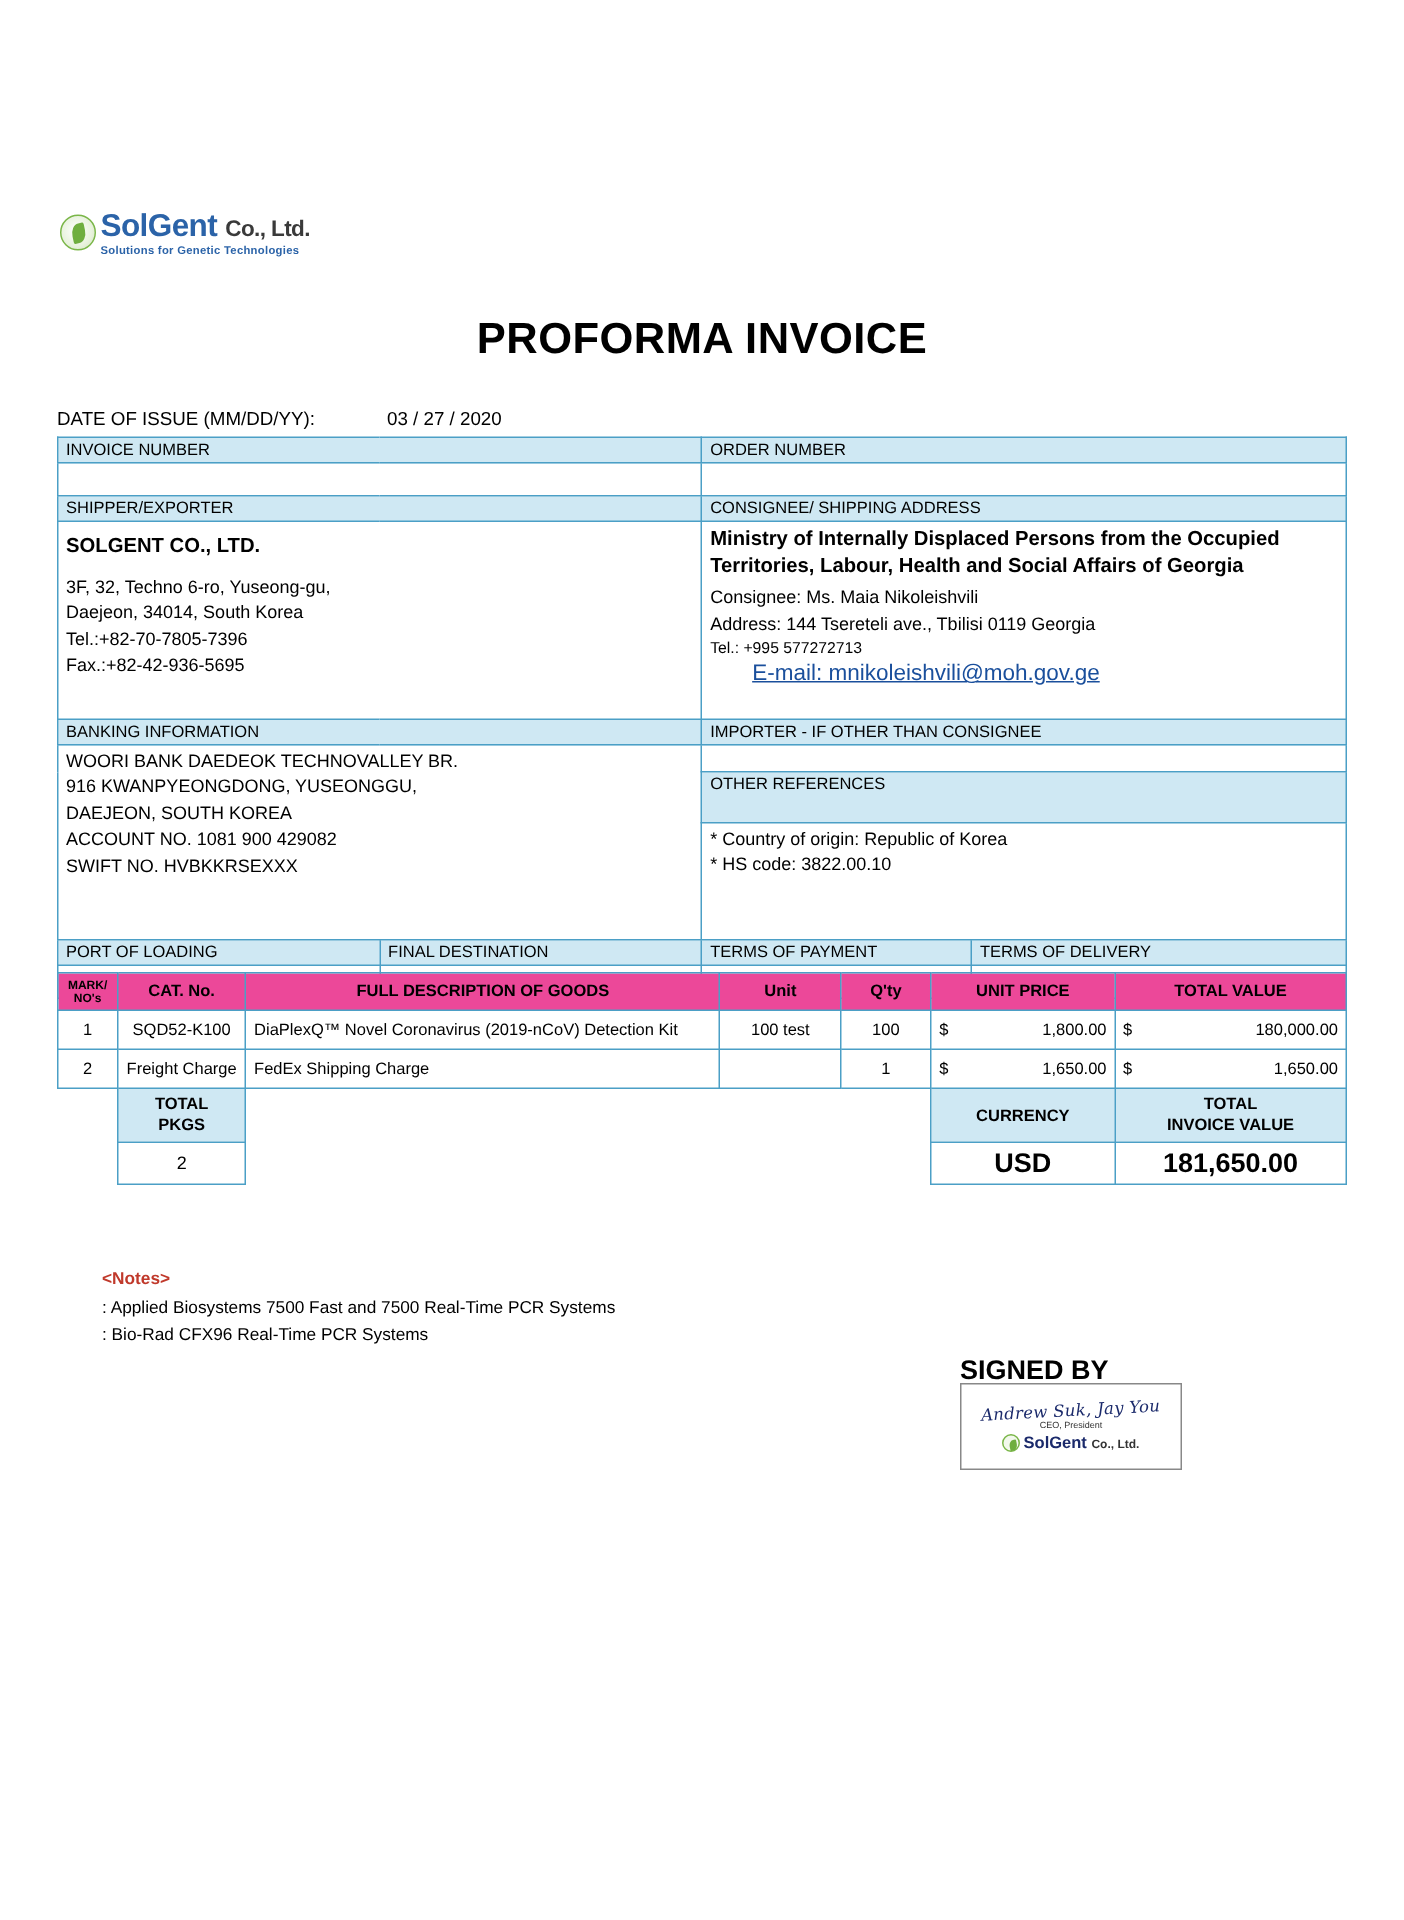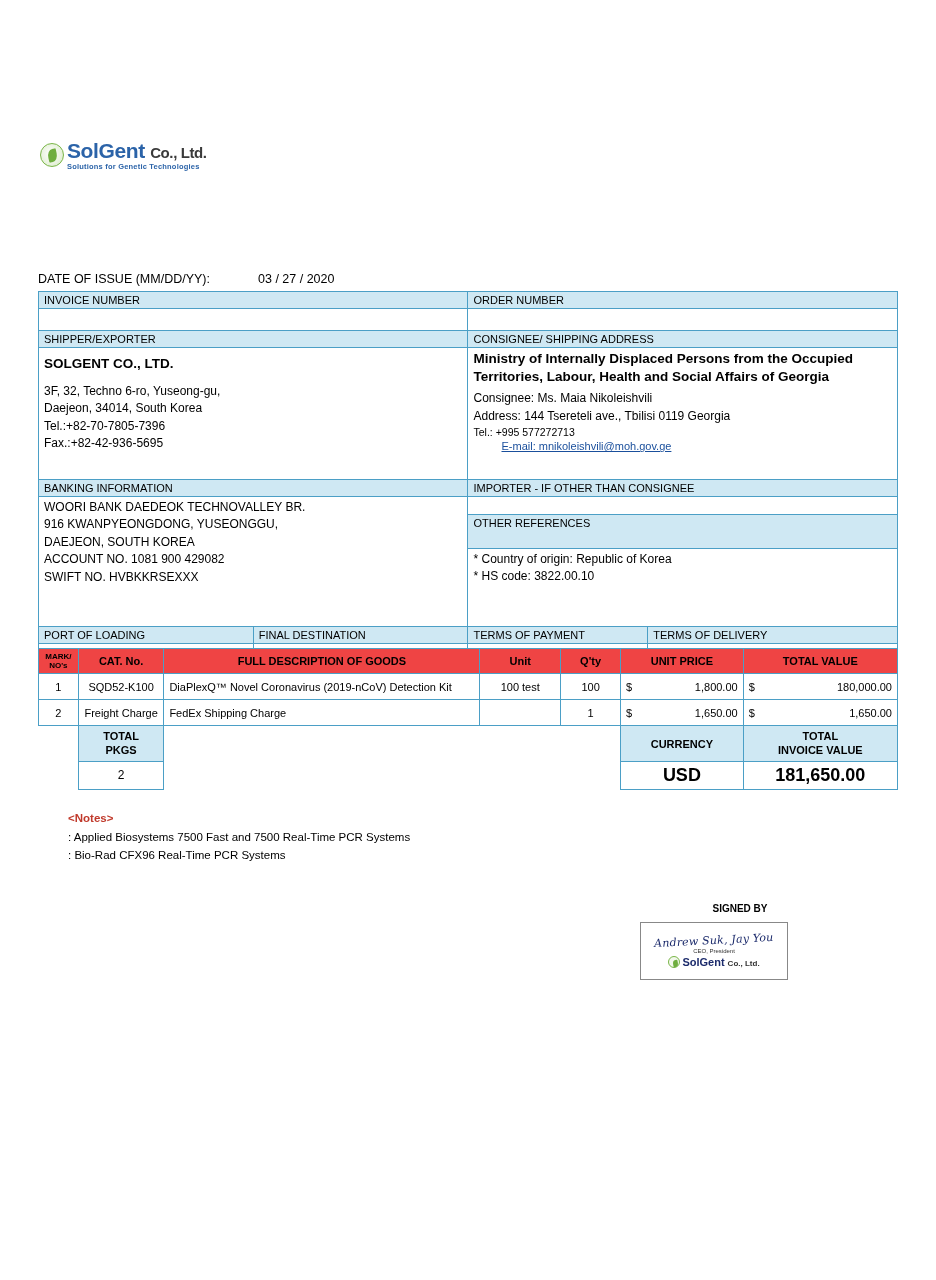--- a/index.html
+++ b/index.html
@@ -64,54 +64,54 @@
   .inv td, .inv th {
     border: 1px solid #4b9fc6;
     padding: 2px 5px; vertical-align: top; text-align: left;
     font-weight: normal;
   }
   .hdr { background: #cfe8f3; font-weight: bold; font-size: 11px; }
   .cell-pad { padding: 4px 6px; }
   .big { font-weight: bold; font-size: 13.5px; }
   .med { font-size: 12px; line-height: 1.45; }
   .sm { font-size: 10.5px; line-height: 1.45; }
-  .email { font-size: 11px; color: #1a4f9c; text-decoration: underline; padding-left: 28px; }
+  .email { font-size: 15px; color: #1a4f9c; text-decoration: underline; padding-left: 28px; }
   .tight { line-height: 1.42; }
 
   
   .goods {
     position: absolute; left: 38px; top: 648px; width: 860px;
     border-collapse: collapse; font-size: 11px;
   }
   .goods td, .goods th {
     border: 1px solid #4b9fc6; padding: 3px 5px;
     vertical-align: middle;
   }
   .goods th {
-    background: #ef4444; font-weight: bold; text-align: center; font-size: 11px;
+    background: #ec4899; font-weight: bold; text-align: center; font-size: 11px;
   }
   .goods .c { text-align: center; }
   .goods .l { text-align: left; }
   .goods .money-wrap { display: flex; justify-content: space-between; }
   .row-h { height: 26px; }
   .totals-label { background: #cfe8f3; font-weight: bold; text-align: center; font-size: 11px; }
   .totals-big { text-align: center; font-weight: bold; font-size: 18px; }
   .noborder { border: none !important; }
 
   
   .notes {
     position: absolute; left: 68px; top: 810px; width: 520px;
     font-size: 11.5px; line-height: 1.55;
   }
-  .notes-title { color: #c0392b; font-weight: bold; margin-bottom: 1px; }
+  .notes-title { color: #c0392b; font-weight: bold; margin-bottom: 1px; margin-top: 35px; }
 
   
   .sign-title {
     position: absolute; left: 640px; top: 903px; width: 200px;
-    text-align: center; font-weight: bold; font-size: 10px;
+    text-align: left; font-weight: bold; font-size: 18px;
   }
   .sign-box {
     position: absolute; left: 640px; top: 922px;
     width: 148px; height: 58px;
     border: 1px solid #888; background: #fff;
     display: flex; flex-direction: column; align-items: center; justify-content: center;
   }
   .sign-script {
     font-family: "DejaVu Serif", serif; font-style: italic;
     font-size: 11px; color: #1b2a6b; letter-spacing: 0.2px;
@@ -141,20 +141,21 @@
     <div class="logo-mark"></div>
     <div class="logo-text">
       <div class="logo-main">
         <span class="sol">Sol</span><span class="gent">Gent</span>
         <span class="coltd">Co., Ltd.</span>
       </div>
       <div class="logo-sub">Solutions for Genetic Technologies</div>
     </div>
   </div>
 
+  <div class="doc-title">PROFORMA INVOICE</div>
 
   <div class="date-line">
     <div class="label">DATE OF ISSUE (MM/DD/YY):</div>
     <div class="value">03 / 27 / 2020</div>
   </div>
 
   <table class="inv">
     <tbody>
         <tr>
       <td class="hdr" colspan="2" style="width:430px;">INVOICE NUMBER</td>

